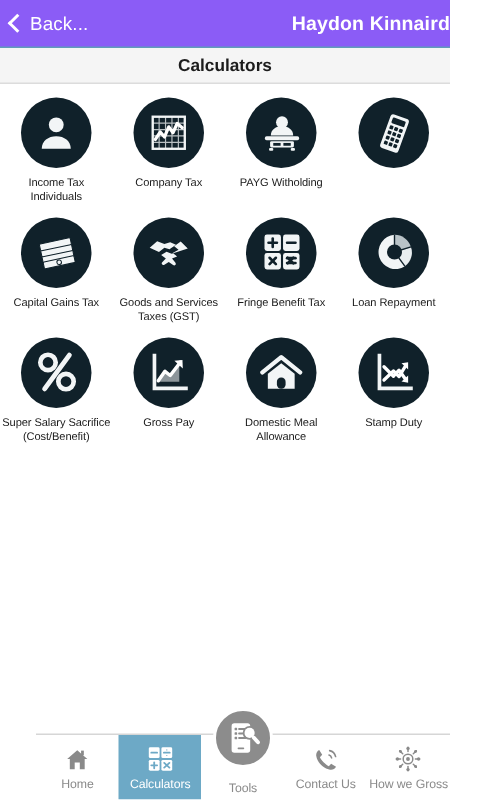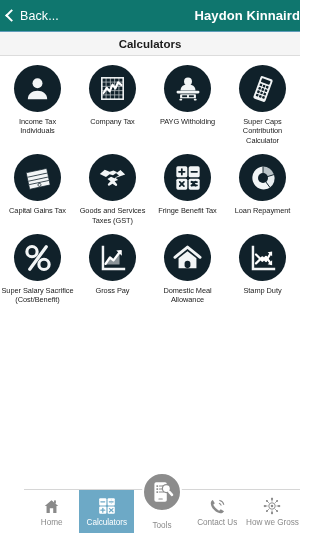--- a/index.html
+++ b/index.html
@@ -12,21 +12,21 @@
   #app {
     position: relative;
     width: 300px; height: 533px;
     background: #ffffff;
     display: flex; flex-direction: column;
   }
 
   
   .navbar {
     height: 32px;
-    background: #0f766e;
+    background: #8b5cf6;
     display: flex; align-items: center;
     position: relative;
     flex: 0 0 auto;
     border-bottom: 1px solid #5f9cba;
   }
   .back-btn {
     display: flex; align-items: center; gap: 3px;
     padding: 0 6px 0 7px;
     height: 100%;
     cursor: pointer;
@@ -225,21 +225,20 @@
                 <rect x="8.1" y="14.5" width="2.1" height="2.1" rx="0.4"></rect>
                 <rect x="10.95" y="14.5" width="2.1" height="2.1" rx="0.4"></rect>
                 <rect x="13.8" y="14.5" width="2.1" height="2.1" rx="0.4"></rect>
                 <rect x="8.1" y="17.6" width="2.1" height="2.1" rx="0.4"></rect>
                 <rect x="10.95" y="17.6" width="2.1" height="2.1" rx="0.4"></rect>
                 <rect x="13.8" y="17.6" width="2.1" height="2.1" rx="0.4"></rect>
               </g>
             </g>
           </svg>
         </div>
-        <div class="cell-label">Super Caps Contribution Calculator</div>
       </div>
 
       <div class="cell">
         <div class="disc">
           <svg width="28" height="28" viewBox="0 0 24 24">
             <g transform="rotate(-12 12 12)">
               <rect x="3" y="12.5" width="18" height="4" rx="0.6" fill="#f2f5f6" stroke="#10212a" stroke-width="0.6"></rect>
               <rect x="3" y="9" width="18" height="4" rx="0.6" fill="#f2f5f6" stroke="#10212a" stroke-width="0.6"></rect>
               <rect x="3" y="5.5" width="18" height="4" rx="0.6" fill="#f2f5f6" stroke="#10212a" stroke-width="0.6"></rect>
               <rect x="3" y="16" width="18" height="4" rx="0.6" fill="#f2f5f6" stroke="#10212a" stroke-width="0.6"></rect>

